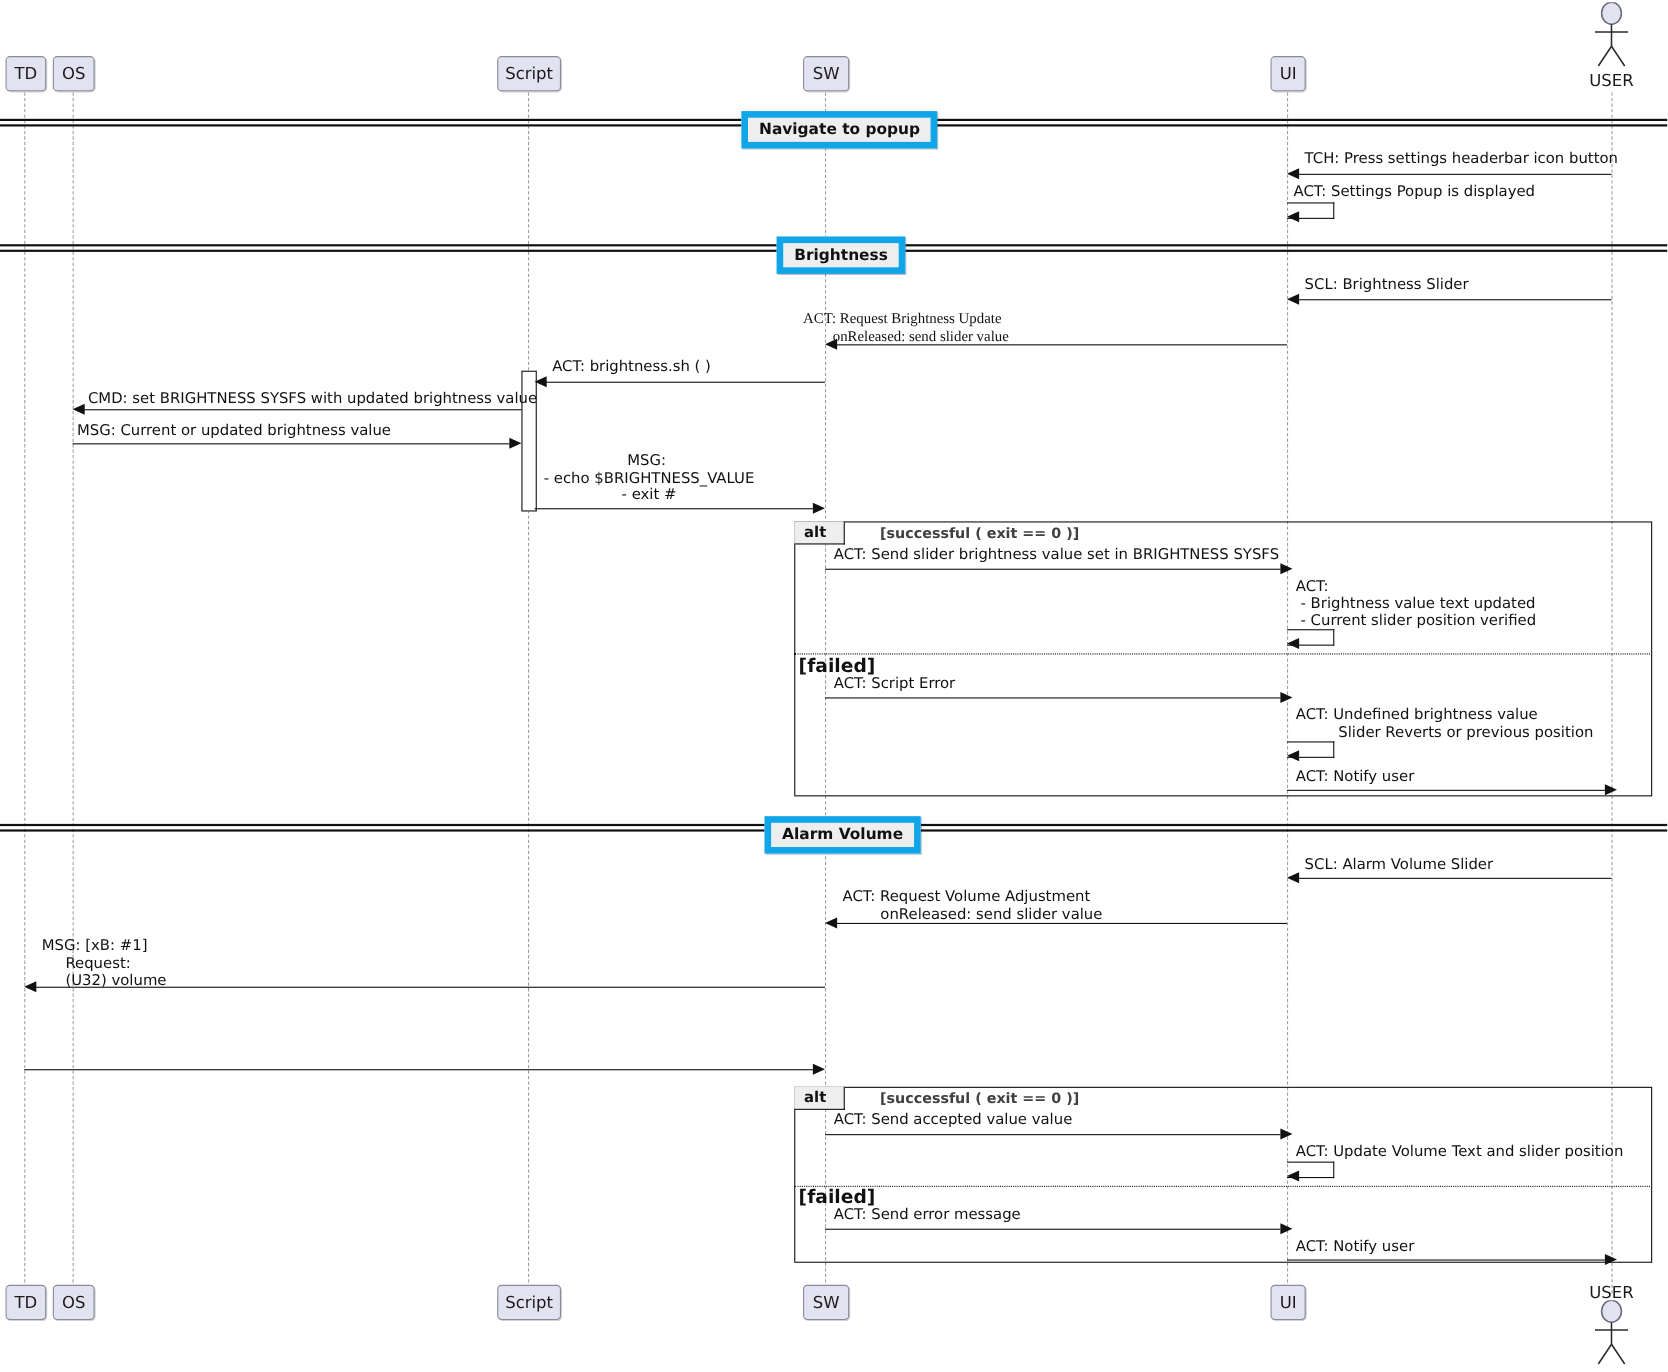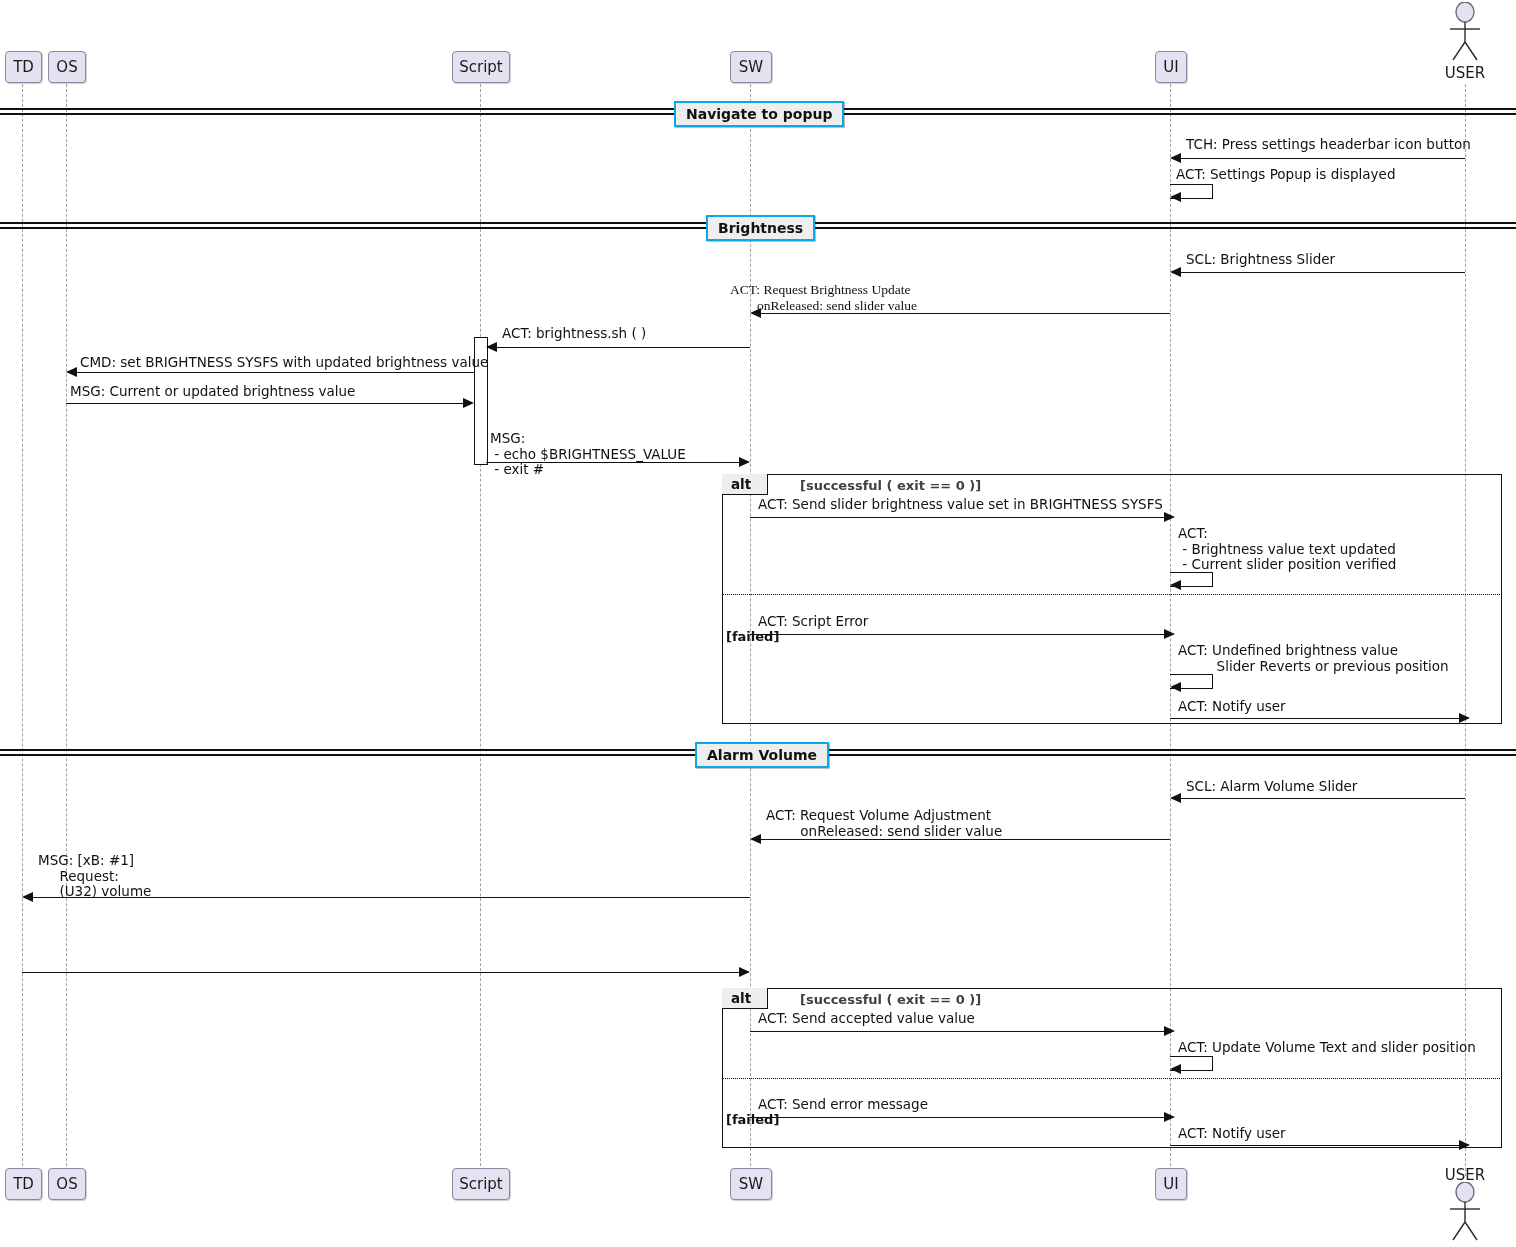--- a/index.html
+++ b/index.html
@@ -12,21 +12,21 @@
         display:flex;align-items:center;justify-content:center;
         font-size:15px;color:#1a1a1a;box-shadow:1px 1px 0 rgba(0,0,0,.18);z-index:5;}
   .actor-label{position:absolute;font-size:15px;color:#1a1a1a;text-align:center;z-index:5;white-space:nowrap;}
   .actor-fig{position:absolute;z-index:5;}
 
   
   .divider{position:absolute;left:0;width:1516px;height:6px;z-index:2;}
   .divider::before,.divider::after{content:"";position:absolute;left:0;width:100%;height:0;border-top:2px solid #111;}
   .divider::before{top:0;}
   .divider::after{top:5px;}
-  .divtitle{position:absolute;background:#eeeeee;border:2px solid #0ea5e9;
+  .divtitle{position:absolute;background:#eeeeee;border:6px solid #0ea5e9;
             font-size:14px;font-weight:bold;color:#111;padding:3px 10px;z-index:6;white-space:nowrap;
             box-shadow:1px 1px 0 rgba(0,0,0,.25);}
 
   
   .arrow{position:absolute;height:0;border-top:1.3px solid #111;z-index:3;}
   .head{position:absolute;width:0;height:0;z-index:4;}
   .head.r{border-top:5px solid transparent;border-bottom:5px solid transparent;border-left:11px solid #111;}
   .head.l{border-top:5px solid transparent;border-bottom:5px solid transparent;border-right:11px solid #111;}
   .msg{position:absolute;font-size:13.5px;color:#111;line-height:15.5px;white-space:pre;z-index:4;}
 
@@ -38,21 +38,21 @@
 
   
   .altbox{position:absolute;border:1.6px solid #111;background:transparent;z-index:2;}
   .altlabel{position:absolute;z-index:6;}
   .altlabel .tag{position:absolute;left:0;top:0;background:#eeeeee;border:1.4px solid #111;
                  border-left:none;border-top:none;font-size:13.5px;font-weight:bold;color:#111;
                  padding:2px 16px 2px 9px;}
   .altlabel .tag::after{content:"";position:absolute;right:-1px;top:0;}
   .altcond{position:absolute;font-size:13px;font-weight:bold;color:#404040;white-space:nowrap;z-index:6;}
   .altsep{position:absolute;height:0;border-top:1.4px dotted #111;z-index:3;}
-  .altelse{position:absolute;font-size:13px;font-weight:bold;color:#111;z-index:6;white-space:nowrap;margin-top:33px;}
+  .altelse{position:absolute;font-size:17px;font-weight:bold;color:#111;z-index:6;white-space:nowrap;}
 </style>
 </head>
 <body>
 
 <div id="canvas">
 
   <div class="plife" style="left:22px;  top:84px;  height:1092px;"></div>
   <div class="plife" style="left:66px;  top:84px;  height:1092px;"></div>
   <div class="plife" style="left:480px; top:84px;  height:1092px;"></div>
   <div class="plife" style="left:750px; top:84px;  height:1092px;"></div>
@@ -142,21 +142,21 @@
   <div class="head l" style="left:486px;top:342px;"></div>
 
   <div class="msg" style="left:80px;top:355px;">CMD: set BRIGHTNESS SYSFS with updated brightness value</div>
   <div class="arrow" style="left:72px;top:372px;width:402px;"></div>
   <div class="head l" style="left:66px;top:367px;"></div>
 
   <div class="msg" style="left:70px;top:384px;">MSG: Current or updated brightness value</div>
   <div class="arrow" style="left:66px;top:403px;width:397px;"></div>
   <div class="head r" style="left:463px;top:398px;"></div>
 
-  <div class="msg" style="left:490px;top:431px;">MSG:
+  <div class="msg" style="left:490px;top:412px;text-align:center;">MSG:
  - echo $BRIGHTNESS_VALUE
  - exit #</div>
   <div class="arrow" style="left:486px;top:462px;width:253px;"></div>
   <div class="head r" style="left:739px;top:457px;"></div>
 
   <div class="altbox" style="left:722px;top:474px;width:778px;height:248px;"></div>
   <div class="altlabel" style="left:722px;top:474px;">
     <span class="tag">alt</span>
   </div>
   <div class="altcond" style="left:800px;top:478px;">[successful ( exit == 0 )]</div>

